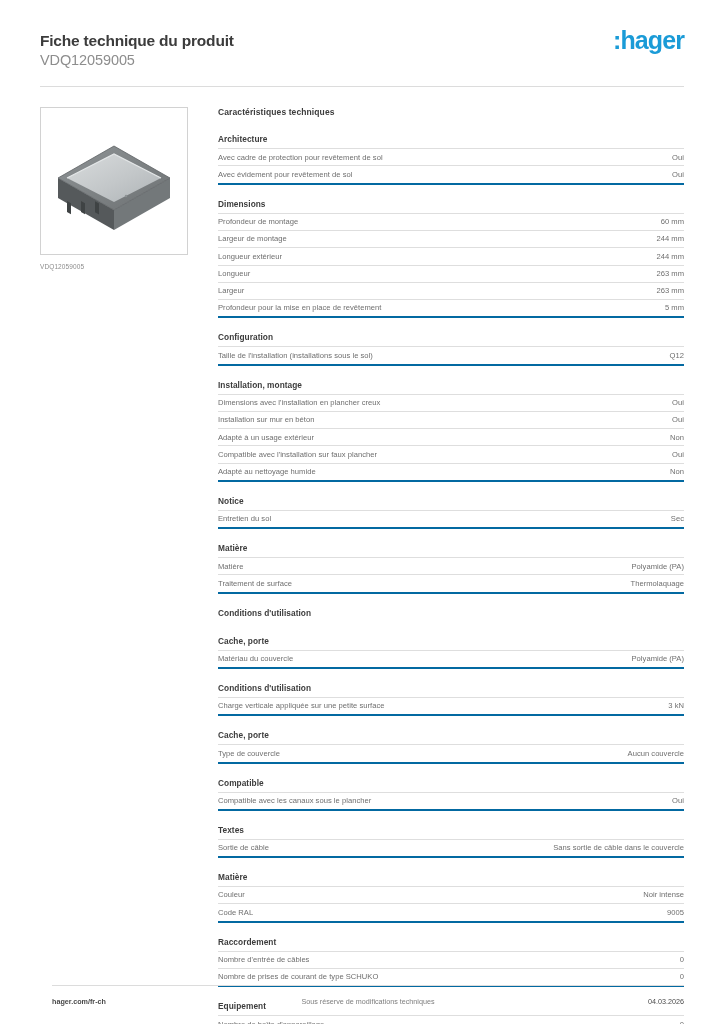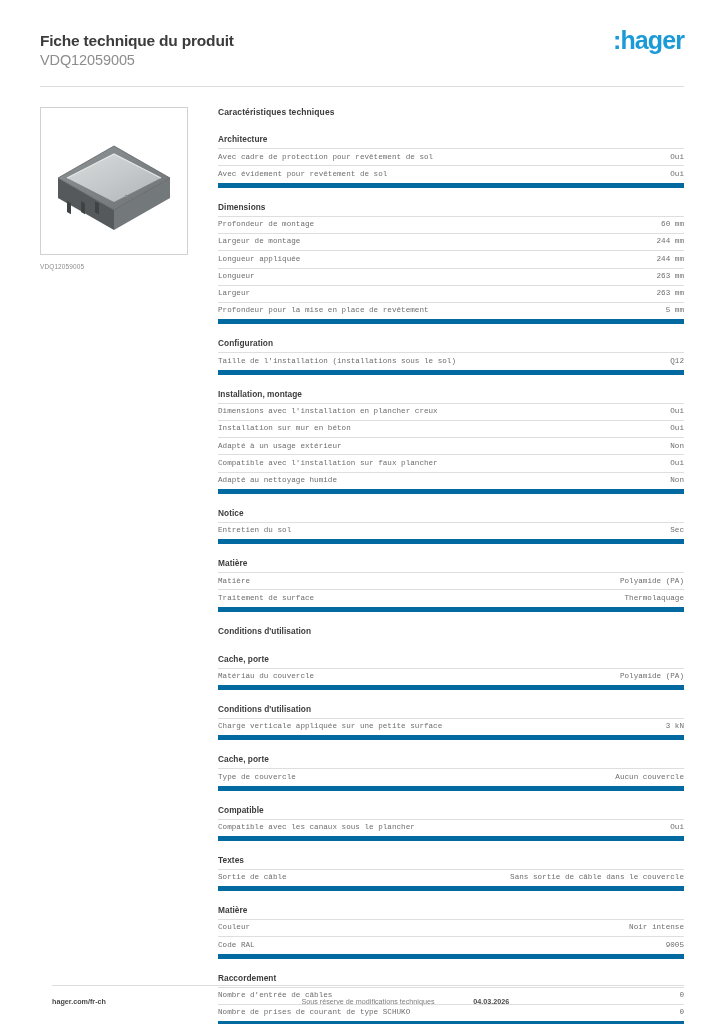--- a/index.html
+++ b/index.html
@@ -108,23 +108,22 @@
   .row {
     display: flex;
     align-items: baseline;
     justify-content: space-between;
     border-top: 1px solid #dedede;
     padding: 3.4px 0 3.4px 0;
     font-size: 7.6px;
     color: #6e6e6e;
     letter-spacing: 0.02px;
     line-height: 1.25;
-    font-family: Liberation Mono, monospace;
-  }
-  .section .row:last-child { border-bottom: 5px solid #0369a1; }
+  }
+  .section .row:last-child { border-bottom: 2px solid #0369a1; }
   .row-label { flex: 1 1 auto; padding-right: 14px; }
   .row-value { flex: 0 0 auto; text-align: left; white-space: nowrap; }
 
   
   .footer-wrap {
     position: absolute;
     left: 40px;
     right: 40px;
     bottom: 18px;
     margin-left: 12px;
@@ -133,21 +132,21 @@
   .footer {
     display: flex;
     align-items: center;
     justify-content: space-between;
     padding-top: 11px;
     font-size: 7.2px;
     color: #7d7d7d;
   }
   .footer-left { font-weight: bold; color: #4a4a4a; flex: 1 1 0; text-align: left; }
   .footer-center { flex: 1 1 0; text-align: center; }
-  .footer-right { font-weight: bold; color: #4a4a4a; flex: 1 1 0; }
+  .footer-right { font-weight: normal; color: #4a4a4a; flex: 1 1 0; text-align: right; }
 </style>
 </head>
 <body>
 
 <div class="page">
 
   <div class="header">
     <div class="title-block">
       <div class="doc-title">Fiche technique du produit</div>
       <div class="doc-subtitle">VDQ12059005</div>
@@ -217,21 +216,21 @@
             <div class="section-head">Dimensions</div>
             <div class="row">
               <div class="row-label">Profondeur de montage</div>
               <div class="row-value">60 mm</div>
             </div>
             <div class="row">
               <div class="row-label">Largeur de montage</div>
               <div class="row-value">244 mm</div>
             </div>
             <div class="row">
-              <div class="row-label">Longueur appliquée</div>
+              <div class="row-label">Longueur extérieur</div>
               <div class="row-value">244 mm</div>
             </div>
             <div class="row">
               <div class="row-label">Longueur</div>
               <div class="row-value">263 mm</div>
             </div>
             <div class="row">
               <div class="row-label">Largeur</div>
               <div class="row-value">263 mm</div>
             </div>

